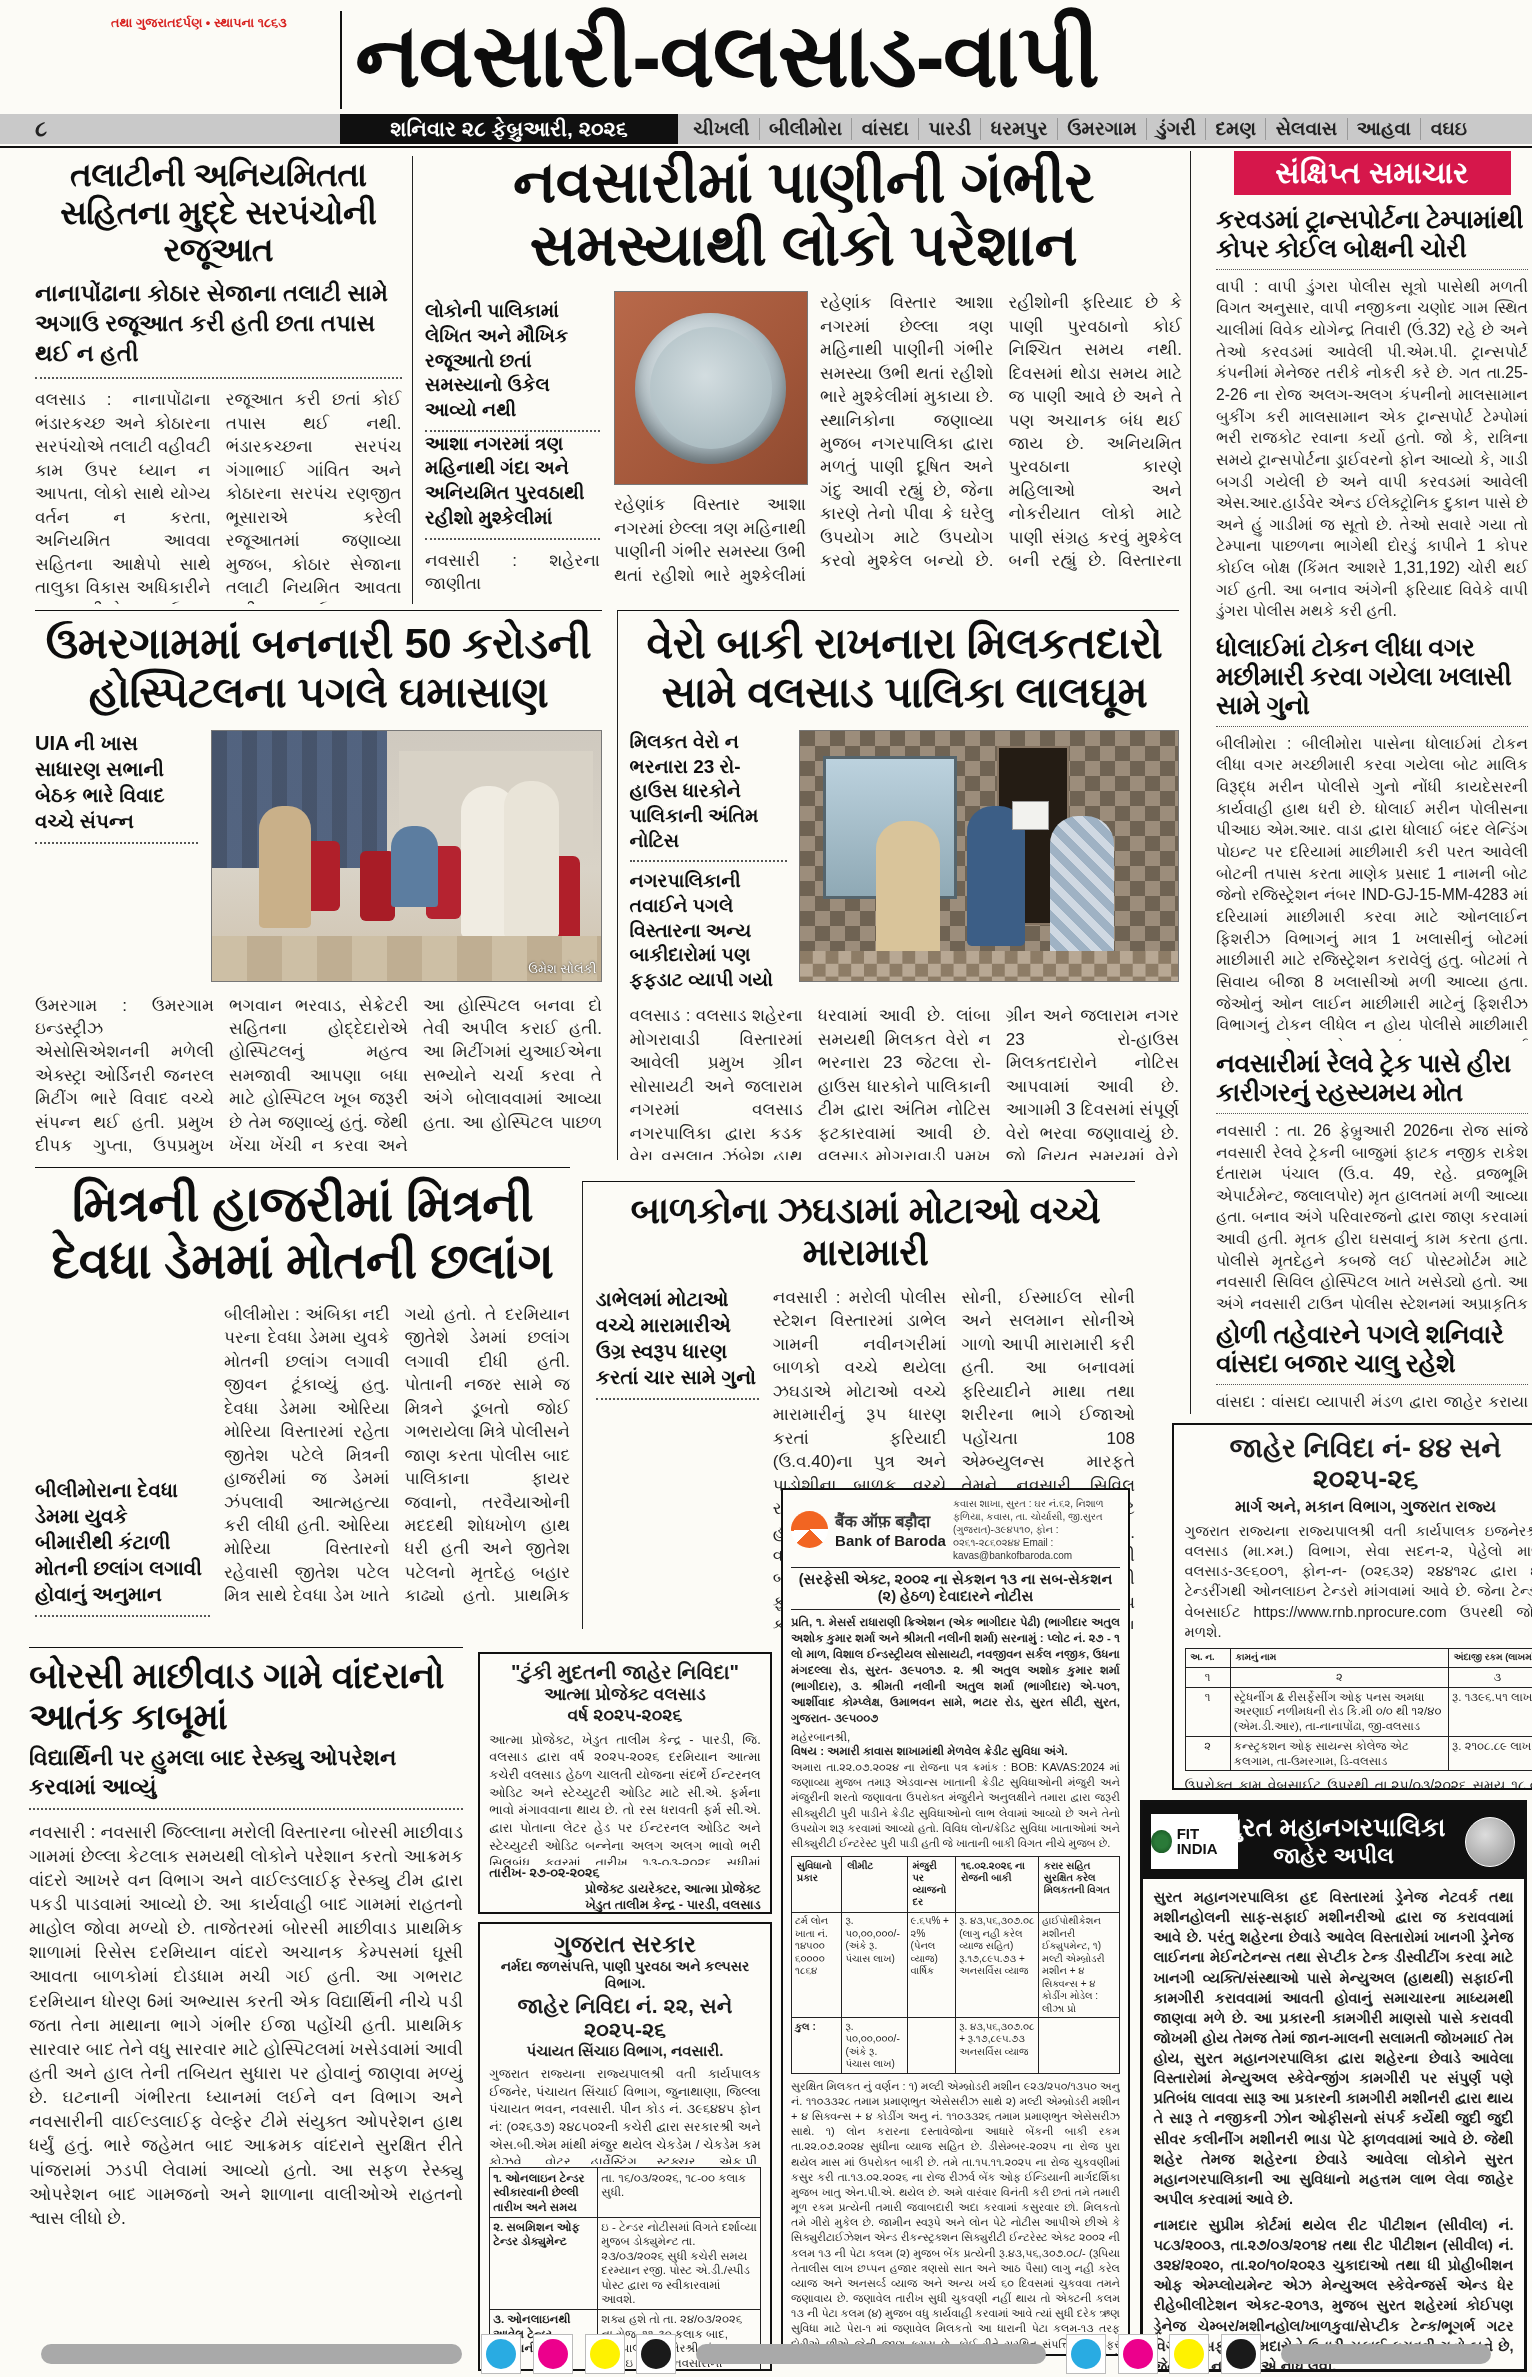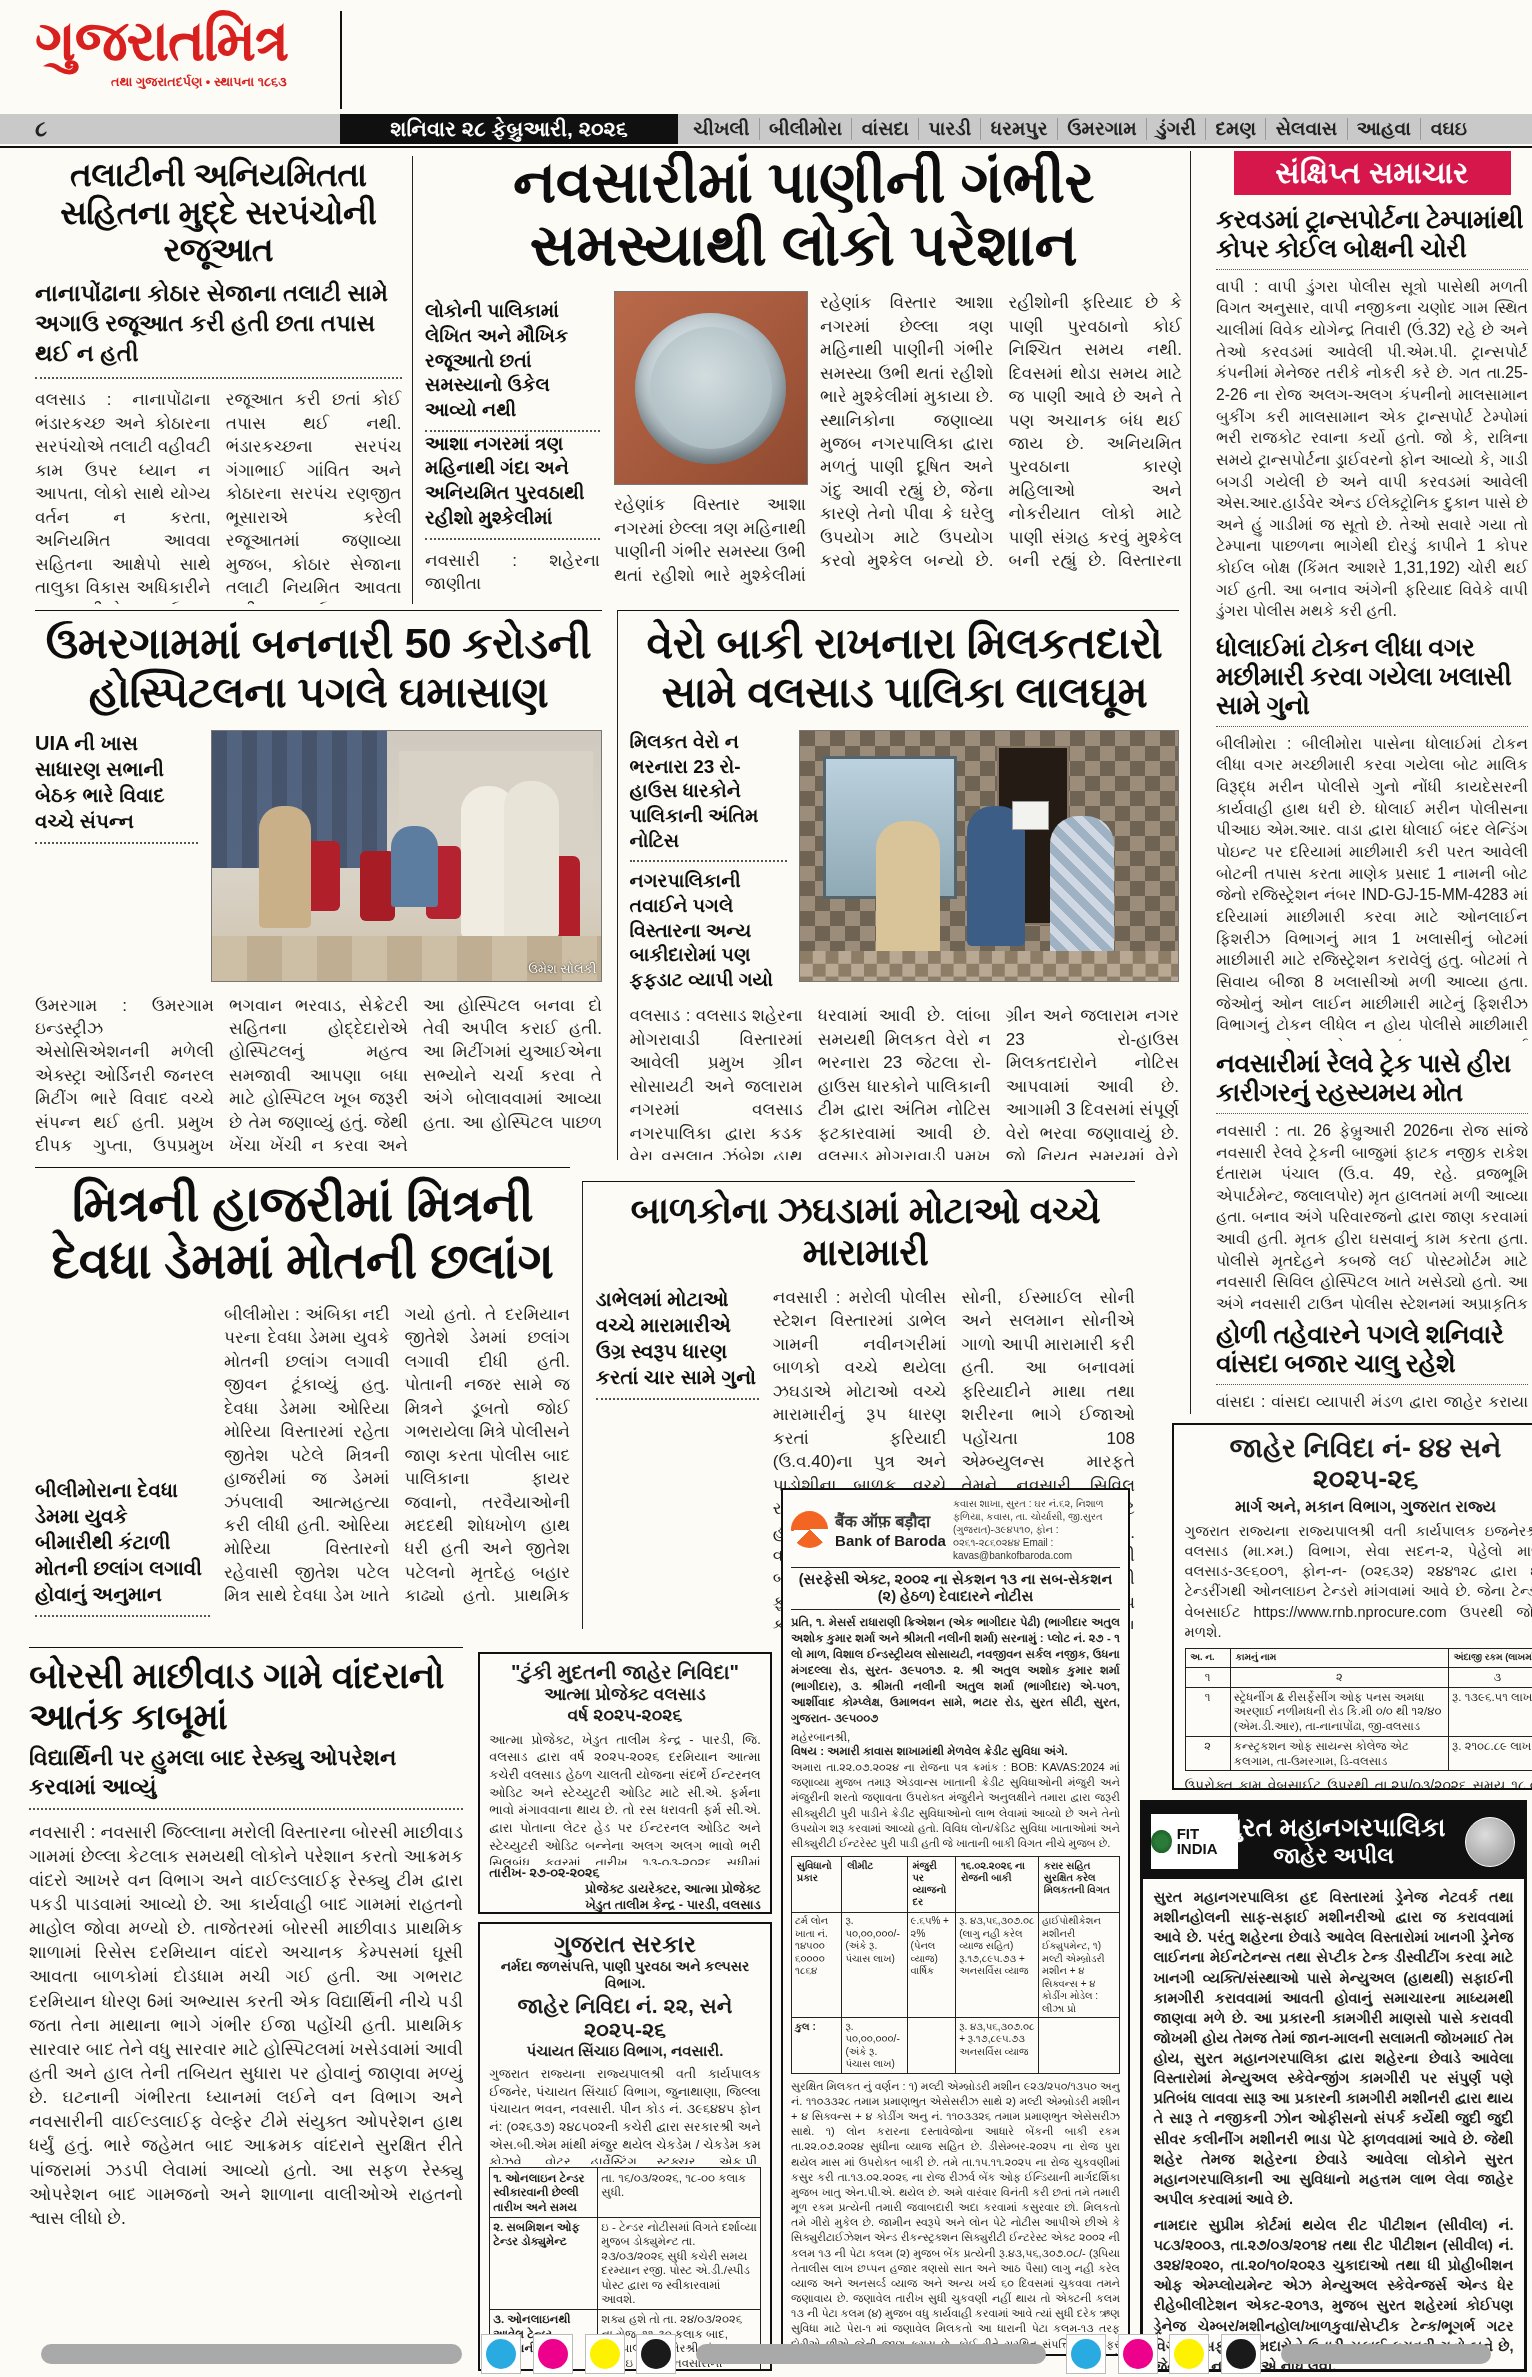--- a/index.html
+++ b/index.html
@@ -30,24 +30,24 @@
   .dot{width:30px;height:30px;border-radius:50%;}
   .gbar{height:20px;background:#a9a9a9;border-radius:10px;}
   .smalltable td{font-size:11.6px;padding:2.3px 2.9px;line-height:1.25;}
 </style>
 </head>
 <body>
 
 <div id="page">
 
   <div class="abs" style="left:35px;top:11.6px;width:291px;height:99px;">
-    <div style="font-size:56px;font-weight:bold;color:#d8211f;letter-spacing:-1.2px;line-height:1.05;">ગુજરાતમિત્ર</div>
     <div style="font-size:12.8px;color:#d8211f;font-weight:bold;margin-top:3.5px;padding-left:76px;">તથા ગુજરાતદર્પણ • સ્થાપના ૧૮૬૩</div>
   </div>
   <div class="abs" style="left:340px;top:10.5px;width:1.7px;height:98px;background:#111;"></div>
+  <div class="abs" style="left:355px;top:4.7px;width:1106px;height:105px;font-size:88px;font-weight:bold;color:#0c0c0c;letter-spacing:-1.7px;">નવસારી-વલસાડ-વાપી</div>
 
   <div class="abs" style="left:0;top:114px;width:1532px;height:30px;background:#c9c9c9;">
     <div class="abs" style="left:35px;top:2.3px;font-size:22px;font-weight:bold;color:#222;">૮</div>
     <div class="abs blackbar" style="left:340px;top:0;width:338px;height:30px;font-size:21px;line-height:30px;">શનિવાર ૨૮ ફેબ્રુઆરી, ૨૦૨૬</div>
     <div class="abs" style="left:684px;top:0;height:30px;display:flex;align-items:center;font-size:19px;color:#222;">
       <span class="town">ચીખલી</span>
       <span class="town">બીલીમોરા</span>
       <span class="town">વાંસદા</span>
       <span class="town">પારડી</span>
       <span class="town">ધરમપુર</span>

